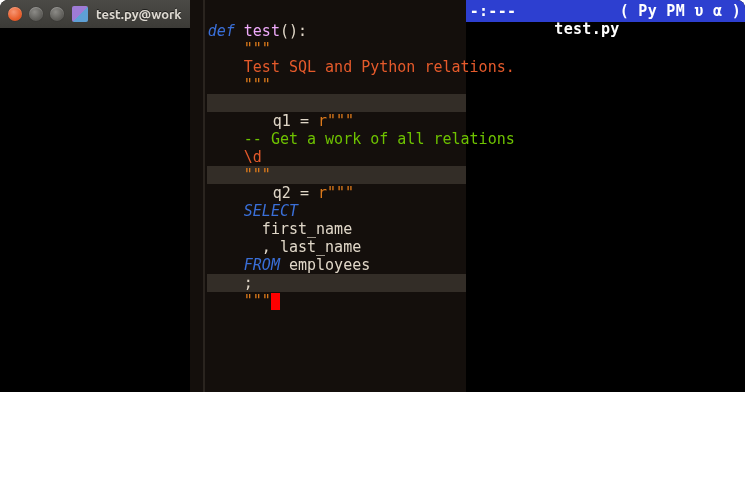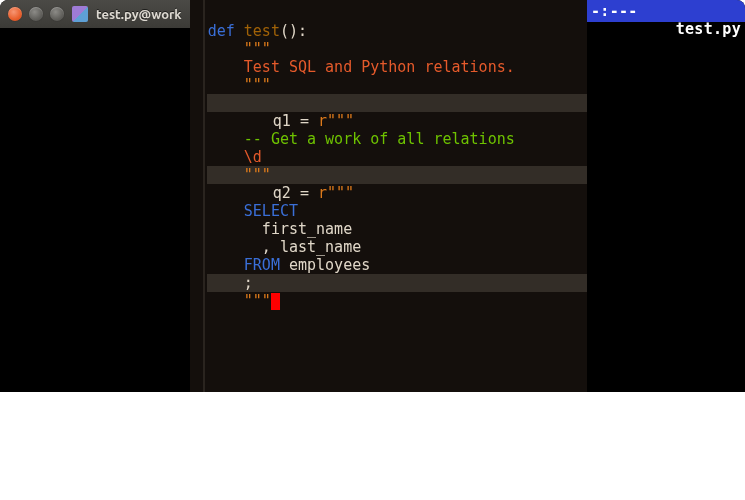--- a/index.html
+++ b/index.html
@@ -13,22 +13,22 @@
   .wc.max   { background: radial-gradient(circle at 40% 35%, #8c8b87, #605f5b 60%, #4b4a46); }
   .title { color: #ddd9d1; font-family: "Ubuntu", "DejaVu Sans", sans-serif; font-size: 13px; font-weight: bold; text-shadow: 0 -1px 0 rgba(0,0,0,0.6); }
   .title-icon { width: 16px; height: 16px; display: inline-block; background:
     linear-gradient(135deg, #9e7bd6 0 50%, transparent 50%),
     linear-gradient(135deg, transparent 50%, #5ea0d6 50%); border-radius: 2px; }
   .editor { flex: 1; background: #140f0c; position: relative; font-size: 15px; line-height: 18px; }
   .fringe { position: absolute; left: 0; top: 0; bottom: 0; width: 15px; background: #140f0c; border-right: 2px solid #2a241f; }
   .code { position: absolute; left: 18px; top: 4px; right: 0; white-space: pre; color: #e0d7c8; }
   .hlband { position: absolute; left: 17px; right: 0; height: 18px; background: #332d27; }
   
-  .kw    { color: #3a6fd8; }   
-  .fn    { color: #a16207; }   
+  .kw    { color: #3a6fd8; font-style: italic; }   
+  .fn    { color: #f0abfc; }   
   .paren { color: #e0d7c8; }
   .colon { color: #e0d7c8; }
   .tri   { color: #dd7a1b; }   
   .str   { color: #e55a2b; }   
   .eq    { color: #e0d7c8; }
   .var   { color: #e0d7c8; margin-left: 29px; }
   .cmt   { color: #6ec200; }   
   .ident { color: #e0d7c8; }
   .cursor{ background: #ff0000; color:#ff0000; display:inline-block; width:9px; height:17px; vertical-align: text-bottom; }
   .modeline { height: 22px; background: #2d3fd0; color: #ffffff; font-size: 15px; font-weight: bold; display: flex; align-items: center; padding: 0 4px; letter-spacing: 0.3px; }
@@ -76,17 +76,18 @@
       <span class="ident">, </span><span class="ident">last_name</span>
     <span class="kw">FROM</span><span class="ident"> employees</span>
     <span class="ident">;</span>
     <span class="tri">"""</span><span class="cursor"></span>
 </div>
   </div>
 
   <div class="modeline">
     <span class="ml-left">-:---</span>
     <span class="ml-file">test.py</span>
+    <span class="ml-modes">( Py PM  υ  α )</span>
   </div>
 
   <div class="minibuffer"></div>
 
 </div>
 
 </body></html>

